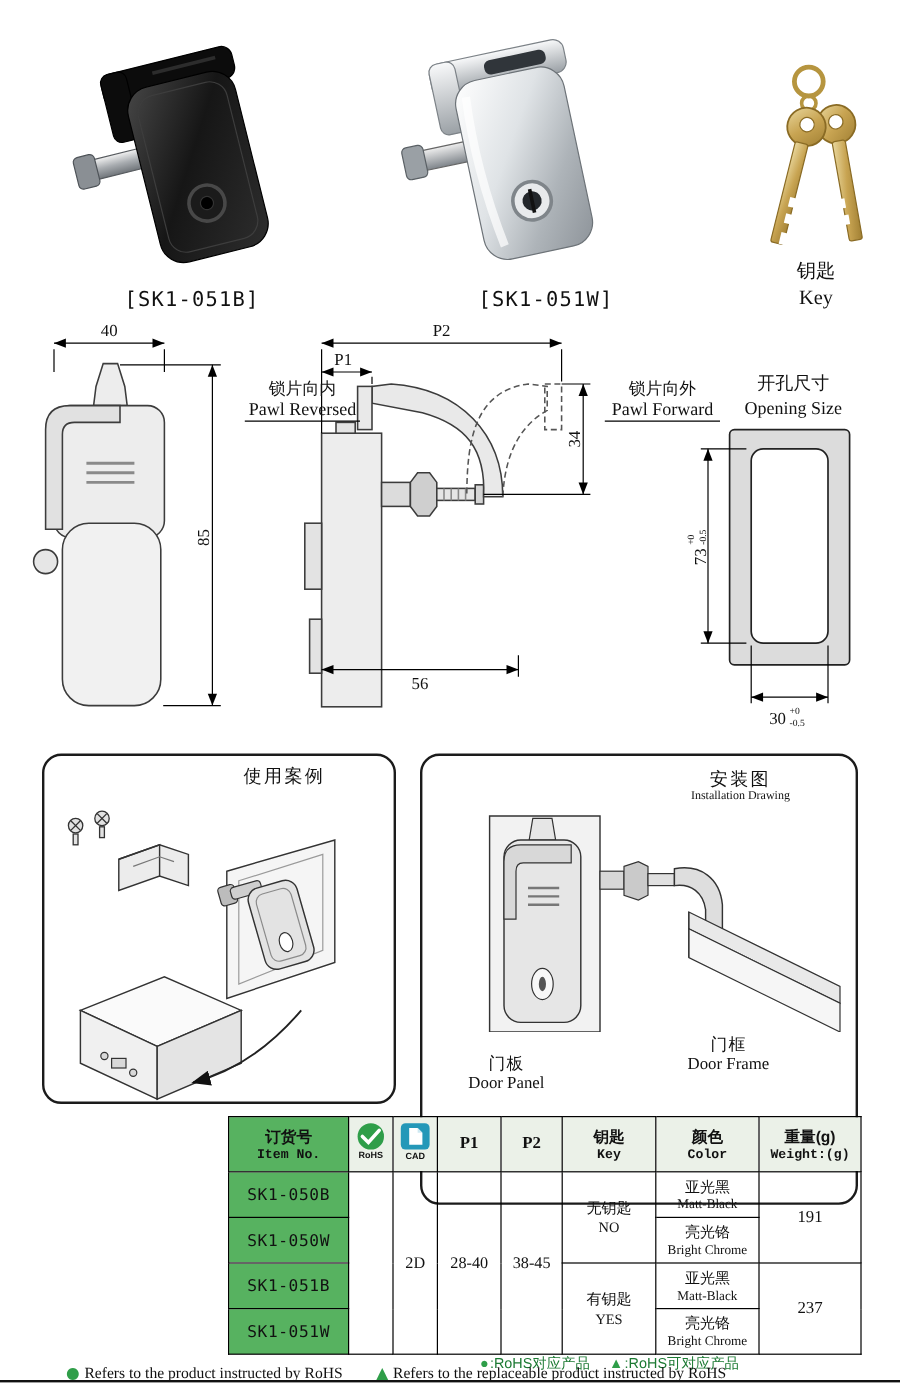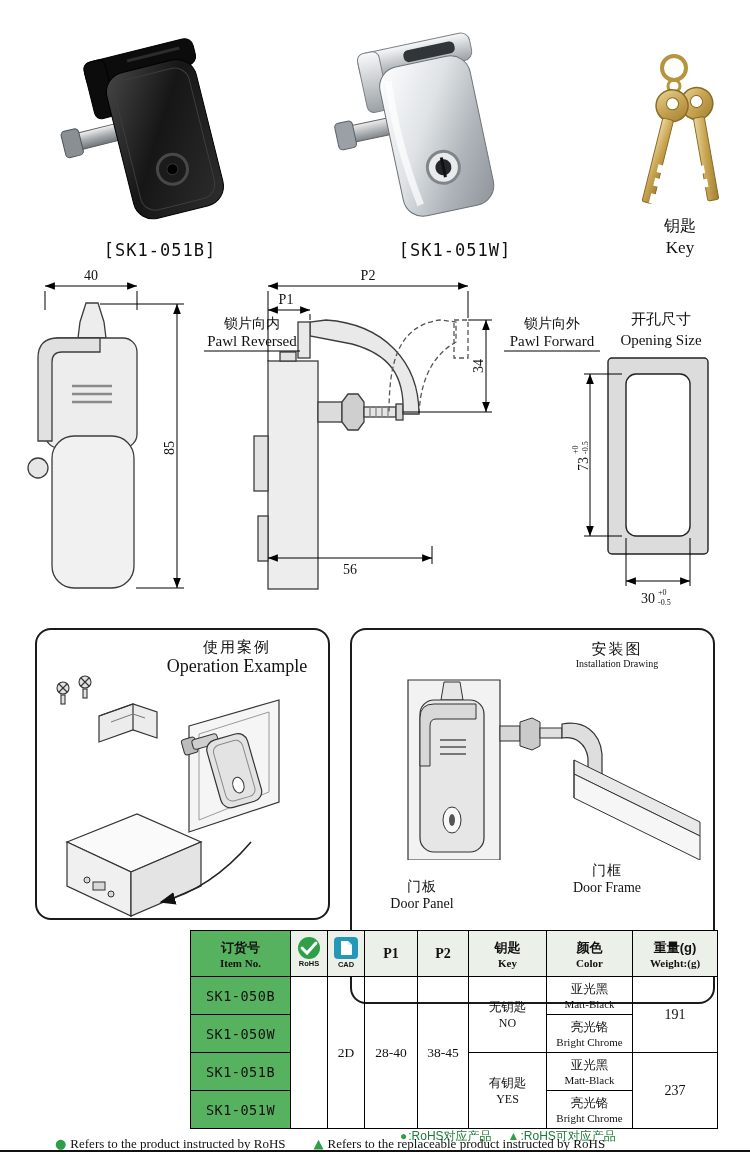--- a/index.html
+++ b/index.html
@@ -21,21 +21,21 @@
   .small-en { font-family:"Liberation Serif", serif; font-size:14px; }
 
   
   table.spec { border-collapse:collapse; table-layout:fixed; width:527px; }
   table.spec th, table.spec td { border:1px solid #000; text-align:center; vertical-align:middle; padding:0; overflow:hidden;margin-top:27px; }
   tr.hrow { height:46px; }
   tr.brow { height:38px; }
   .green-cell { background:#57b260; }
   .hdr-cell { background:#ebf1e8; }
   .th-cn { font-size:13px; }
-  .th-en { font-family:Liberation Serif, serif; font-size:11px; }
+  .th-en { font-family:Liberation Mono, monospace; font-size:11px; }
   .item-cell { font-family:"DejaVu Sans Mono", monospace; font-size:13.5px; letter-spacing:0.5px; }
   .val { font-family:"Liberation Serif", serif; font-size:13.5px; }
   .cell-cn { font-size:12.5px; }
   .cell-en { font-family:"Liberation Serif", serif; font-size:11px; }
   .wt { font-family:"Liberation Serif", serif; font-size:14px; }
 
   .legend { display:flex; gap:16px; font-size:12px; color:#1c7a33; }
   .legend .sym { color:#2f9e49; margin-right:1px; }
   .note { display:flex; gap:28px; font-family:"Liberation Serif", serif; font-size:13px; color:#111; }
   .note .sym { color:#2f9e49; font-family:"DejaVu Sans", sans-serif; margin-right:4px; }
@@ -253,21 +253,20 @@
     </g>
     <g>
       <text x="648" y="337" font-size="14" text-anchor="middle">30</text>
       <text x="658" y="329" font-size="8">+0</text>
       <text x="658" y="339" font-size="8">-0.5</text>
     </g>
   </svg>
 
   <div class="frame-box" style="left:35px; top:628px; width:295px; height:292px;">
     <div class="abs box-title-cn center" style="left:120px; top:8px; width:160px;">使用案例</div>
-    <div class="abs box-title-en center" style="left:100px; top:26px; width:200px;">Operation Example</div>
     <svg class="abs" style="left:4px; top:44px;" width="285" height="244" viewBox="0 0 285 244">
       <defs>
         <marker id="arrOp" viewBox="0 0 10 8" markerWidth="10" markerHeight="8" refX="9" refY="4" orient="auto">
           <path d="M0,0 L10,4 L0,8 Z" fill="#111"></path>
         </marker>
       </defs>
       <g stroke="#333" fill="#e2e2e2" stroke-width="1.1">
         <circle cx="22" cy="14" r="6"></circle>
           <line x1="18" y1="10" x2="26" y2="18"></line>
           <line x1="26" y1="10" x2="18" y2="18"></line>

